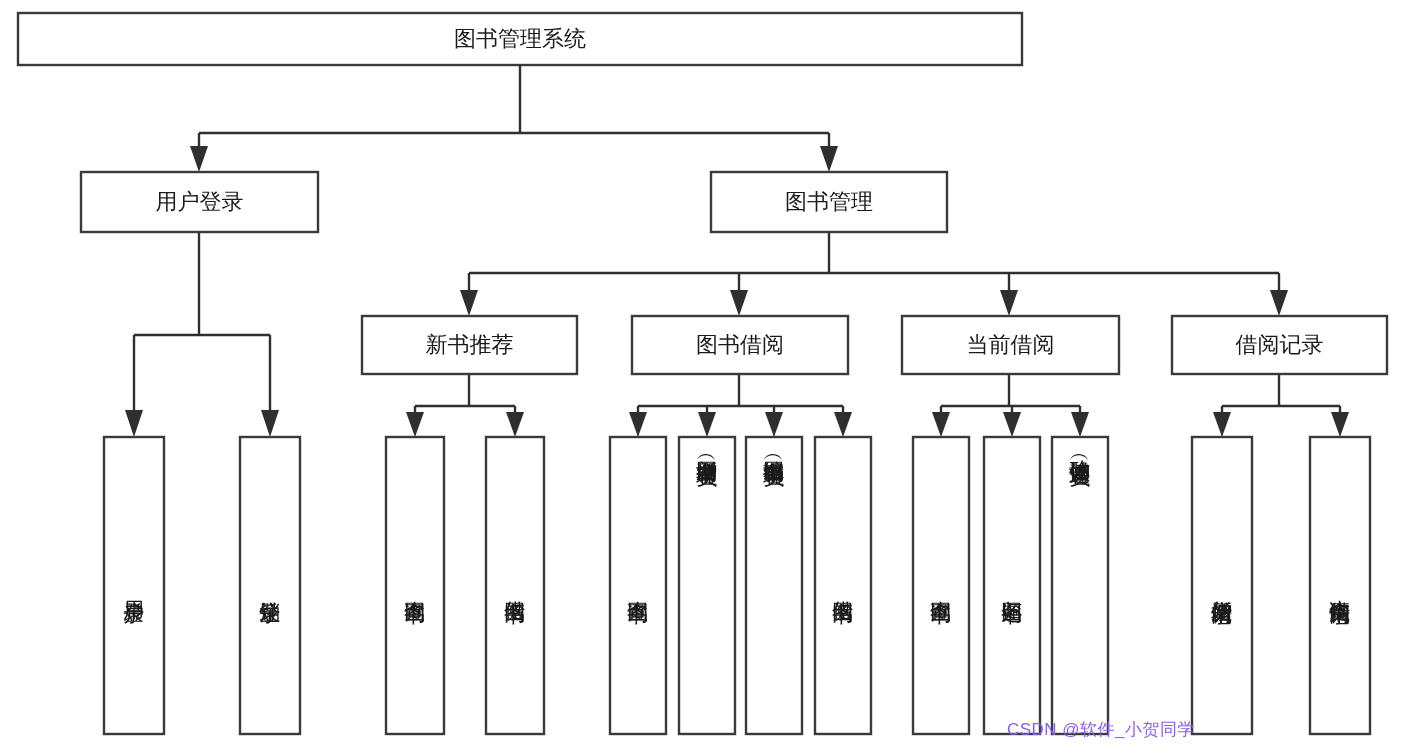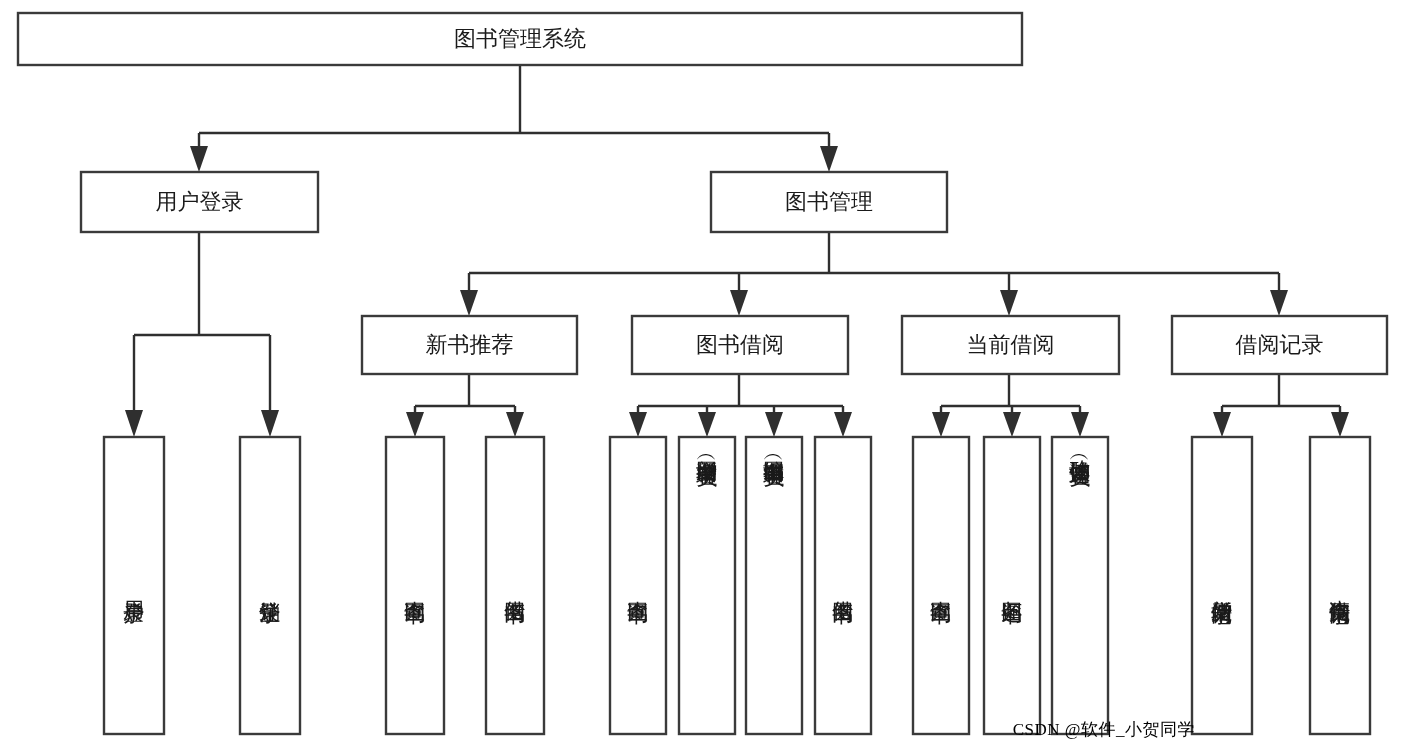--- a/index.html
+++ b/index.html
@@ -74,23 +74,23 @@
   .leaf-label.anchor-center {
     justify-content: center;
   }
   .leaf-label.anchor-start {
     justify-content: flex-start;
   }
   .watermark {
     position: absolute;
     right: 12px;
     bottom: 6px;
-    font-family: Liberation Serif, serif;
+    font-family: Liberation Sans, sans-serif;
     font-size: 17px;
-    color: #000000;
+    color: #8b5cf6;
     letter-spacing: 0.5px;
     user-select: none;
     white-space: nowrap;
   }
 </style>
 </head>
 <body>
 
 <div id="diagram-root">
 

